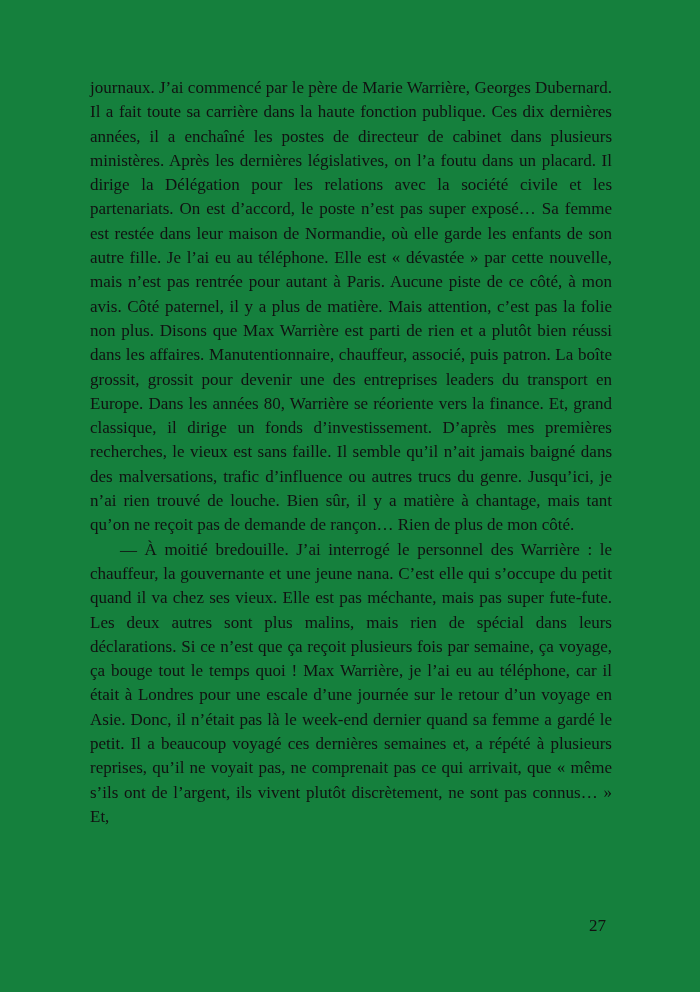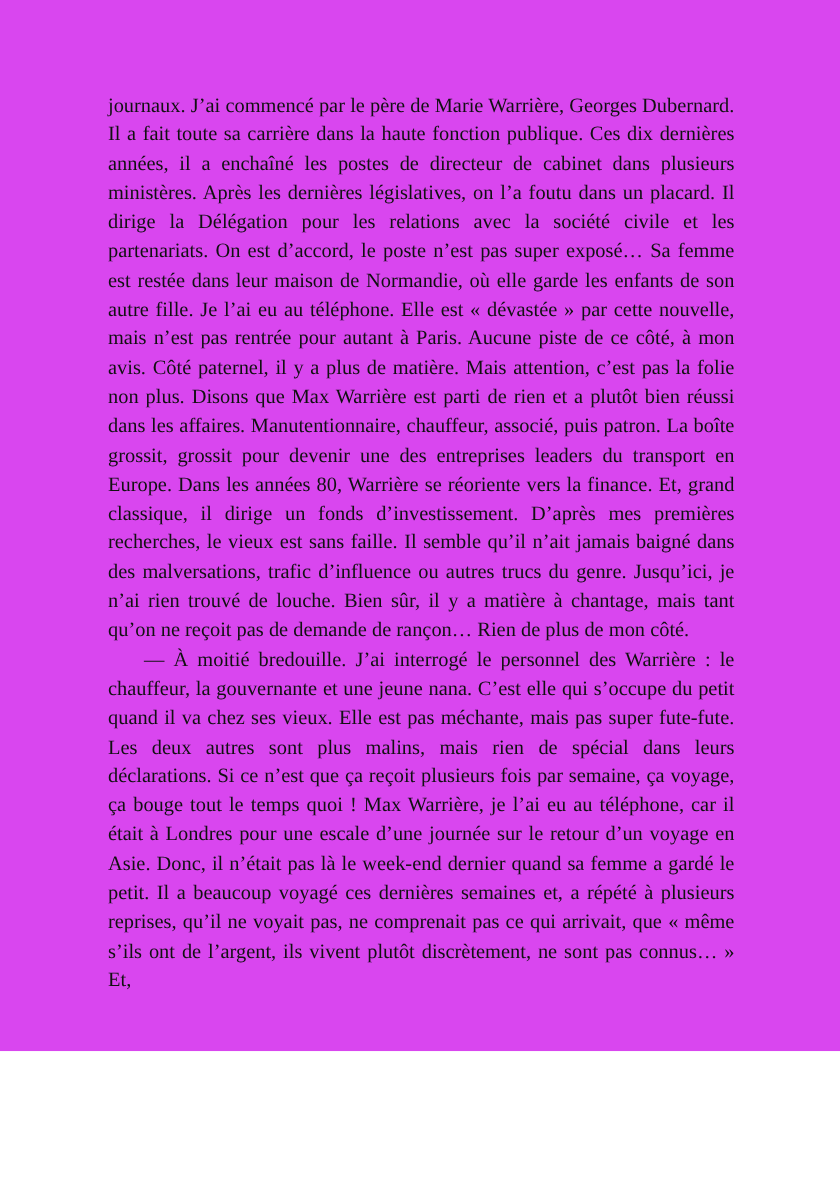--- a/index.html
+++ b/index.html
@@ -3,22 +3,22 @@
 <meta charset="utf-8">
 <style>
   html, body {
     margin: 0;
     padding: 0;
     background: #ffffff;
   }
   .book-page {
     position: relative;
     width: 700px;
-    height: 876px;
-    background: #d946ef;
+    height: 992px;
+    background: #15803d;
     overflow: hidden;
   }
   .text-block {
     position: absolute;
     left: 90px;
     top: 76px;
     width: 522px;
     font-family: "Liberation Serif", "DejaVu Serif", serif;
     font-size: 17px;
     line-height: 24.3px;

